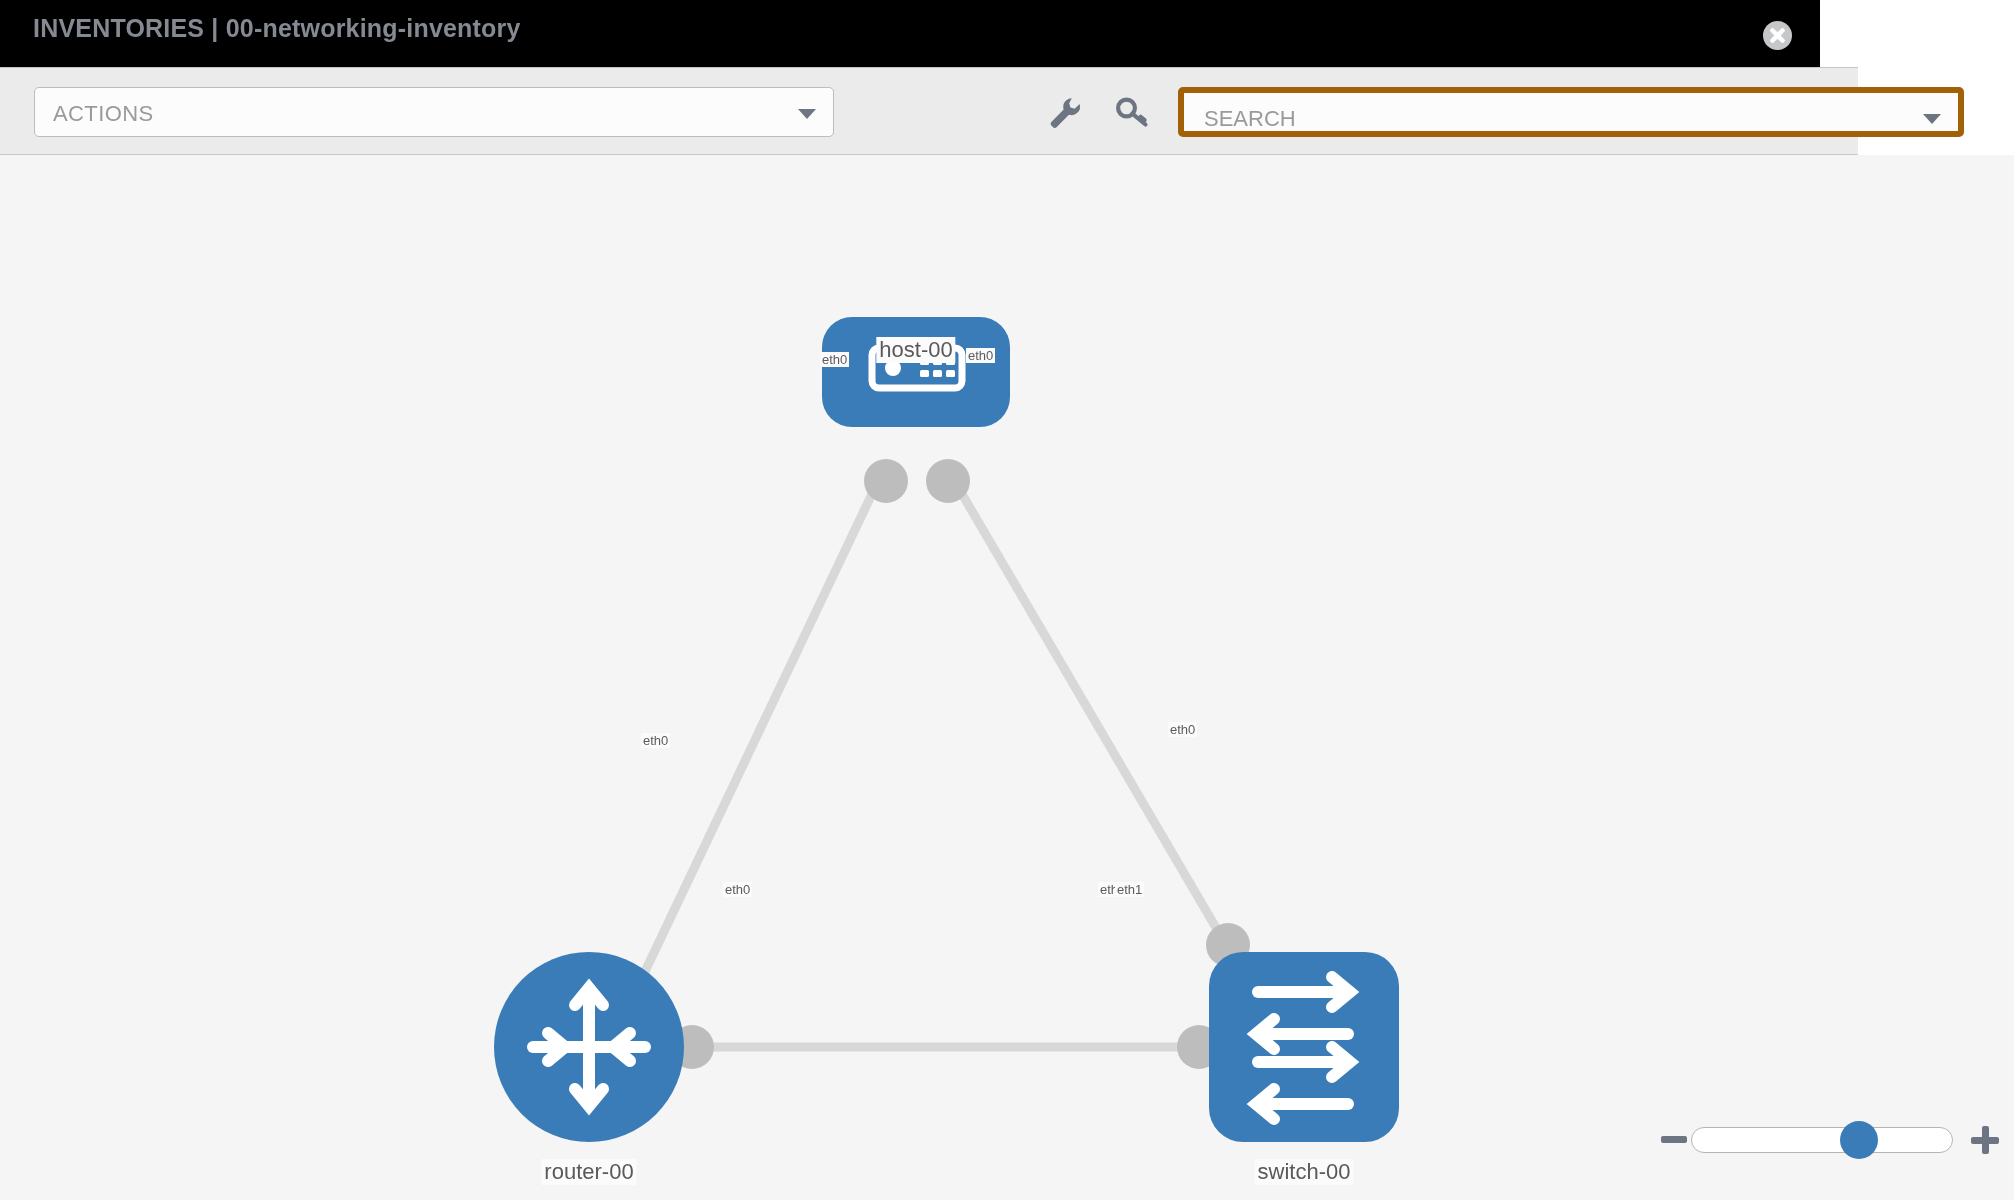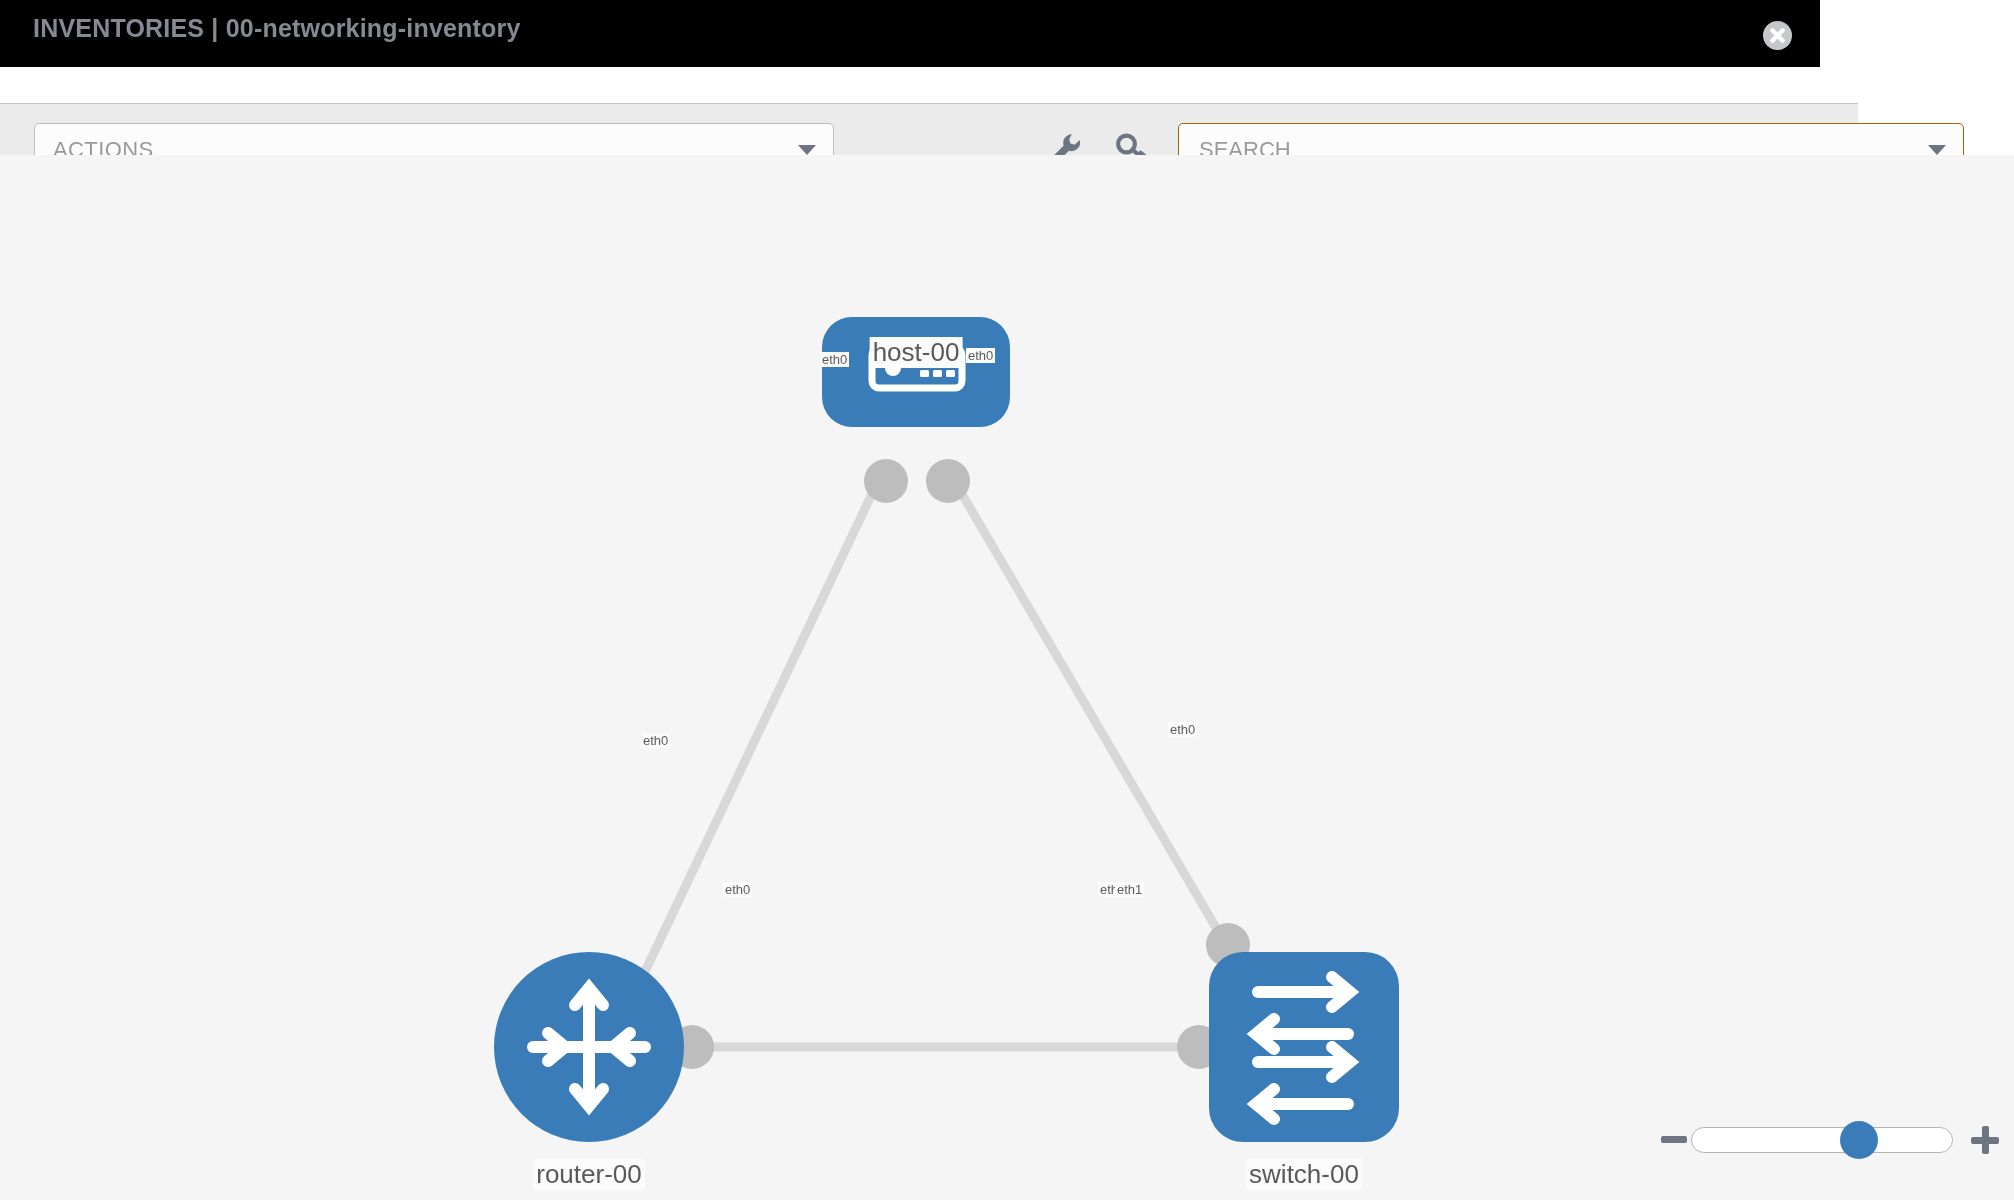--- a/index.html
+++ b/index.html
@@ -50,21 +50,20 @@
   
   .toolbar {
     position: absolute;
     left: 0; top: 67px;
     width: 1858px;
     height: 88px;
     background: #ebebeb;
     border-top: 1px solid #c6c6c6;
     border-bottom: 1px solid #c6c6c6;
     box-sizing: border-box;
-    margin-top: 36px;
   }
   .actions-select {
     position: absolute;
     left: 34px;
     top: 19px;
     width: 800px;
     height: 50px;
     background: #fcfcfc;
     border: 1px solid #bdbdbd;
     border-radius: 5px;
@@ -96,21 +95,21 @@
   }
   .tool-icon.wrench { left: 1046px; }
   .tool-icon.key    { left: 1114px; }
   .search-box {
     position: absolute;
     left: 1178px;
     top: 19px;
     width: 786px;
     height: 50px;
     background: #fcfcfc;
-    border: 1px solid #a16207;
+    border: 6px solid #a16207;
     border-radius: 5px;
     box-sizing: border-box;
   }
   .search-input {
     position: absolute;
     left: 18px;
     top: 11px;
     width: 700px;
     height: 28px;
     border: none;
@@ -129,21 +128,21 @@
     top: 155px;
     width: 2014px;
     height: 1045px;
     background: #f5f5f5;
     overflow: hidden;
   }
   .canvas svg { position:absolute; left:0; top:0; }
 
   .node-label {
     position: absolute;
-    font-size: 26px;
+    font-size: 22px;
     color: #59595b;
     background: #fbfbfb;
     padding: 0 3px;
     white-space: nowrap;
     transform: translateX(-50%);
   }
   .port-label {
     position: absolute;
     font-size: 13px;
     color: #5b5b5d;

